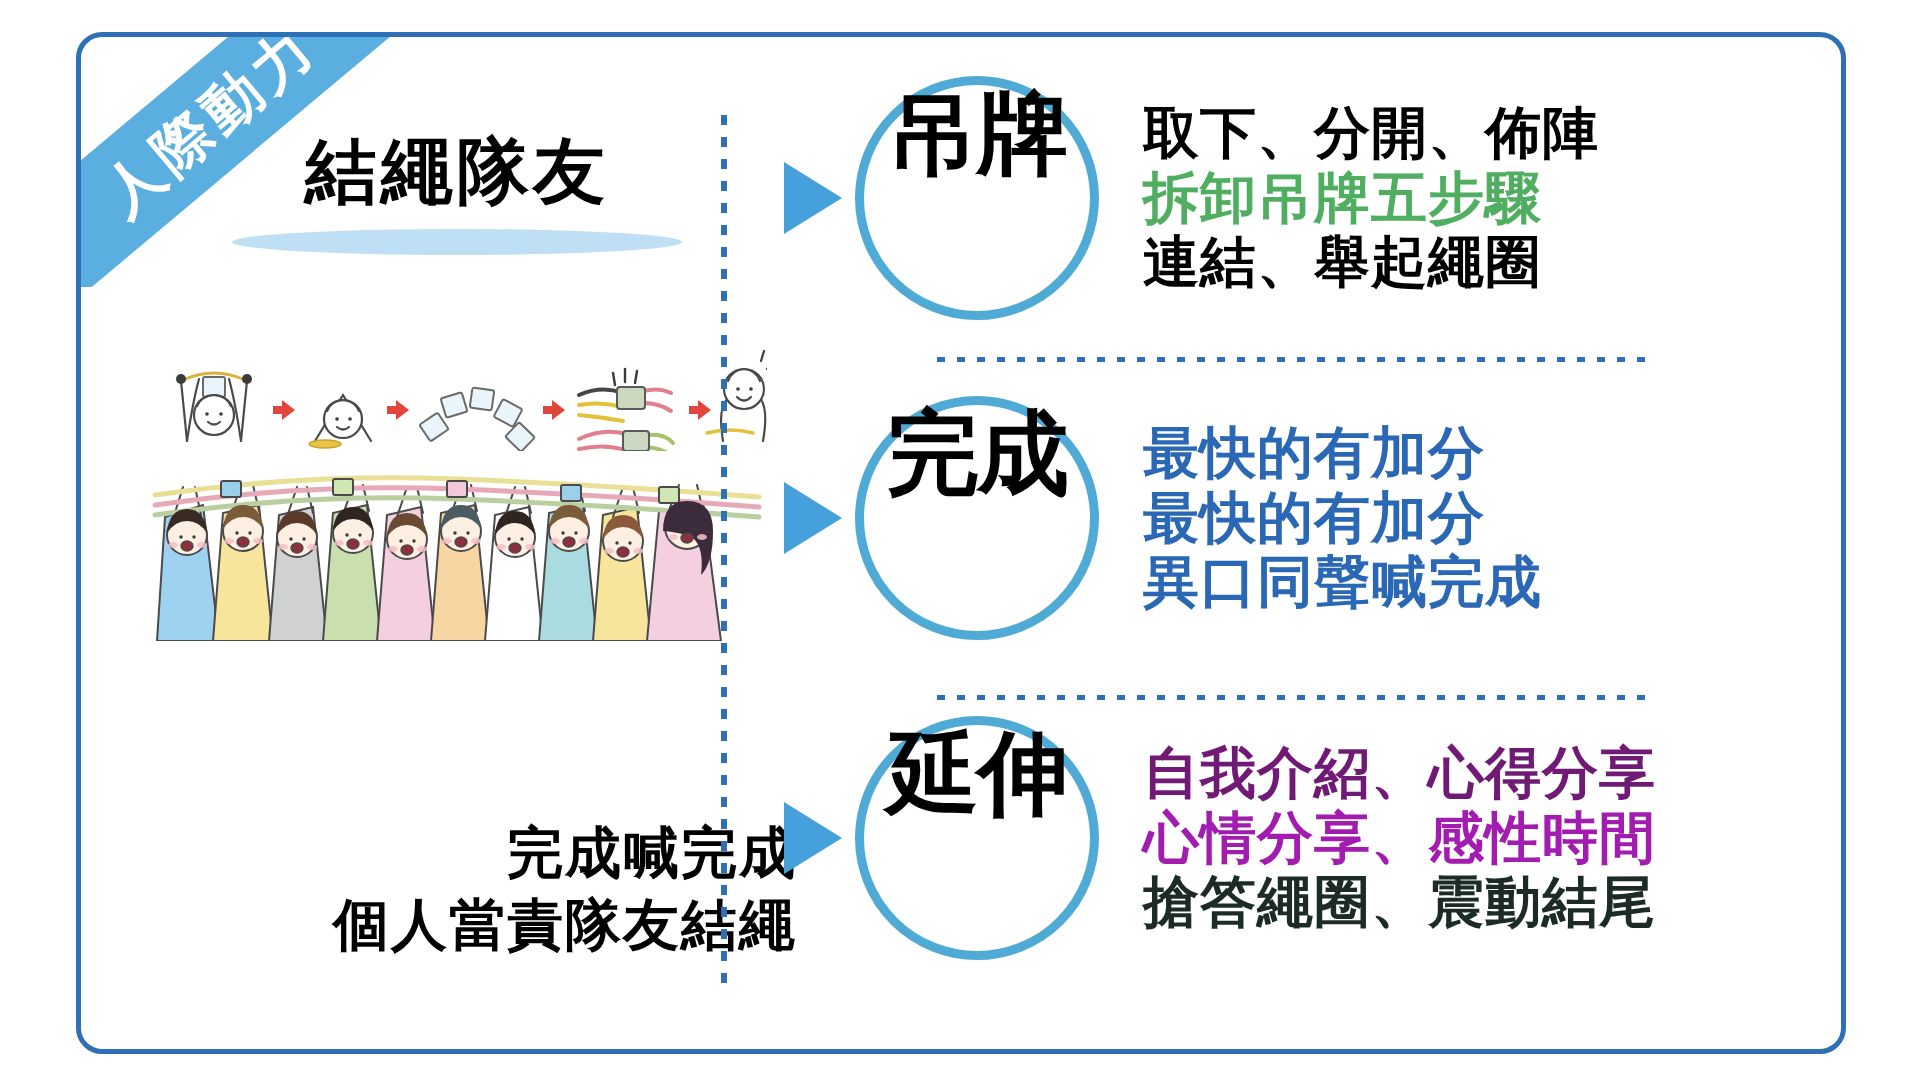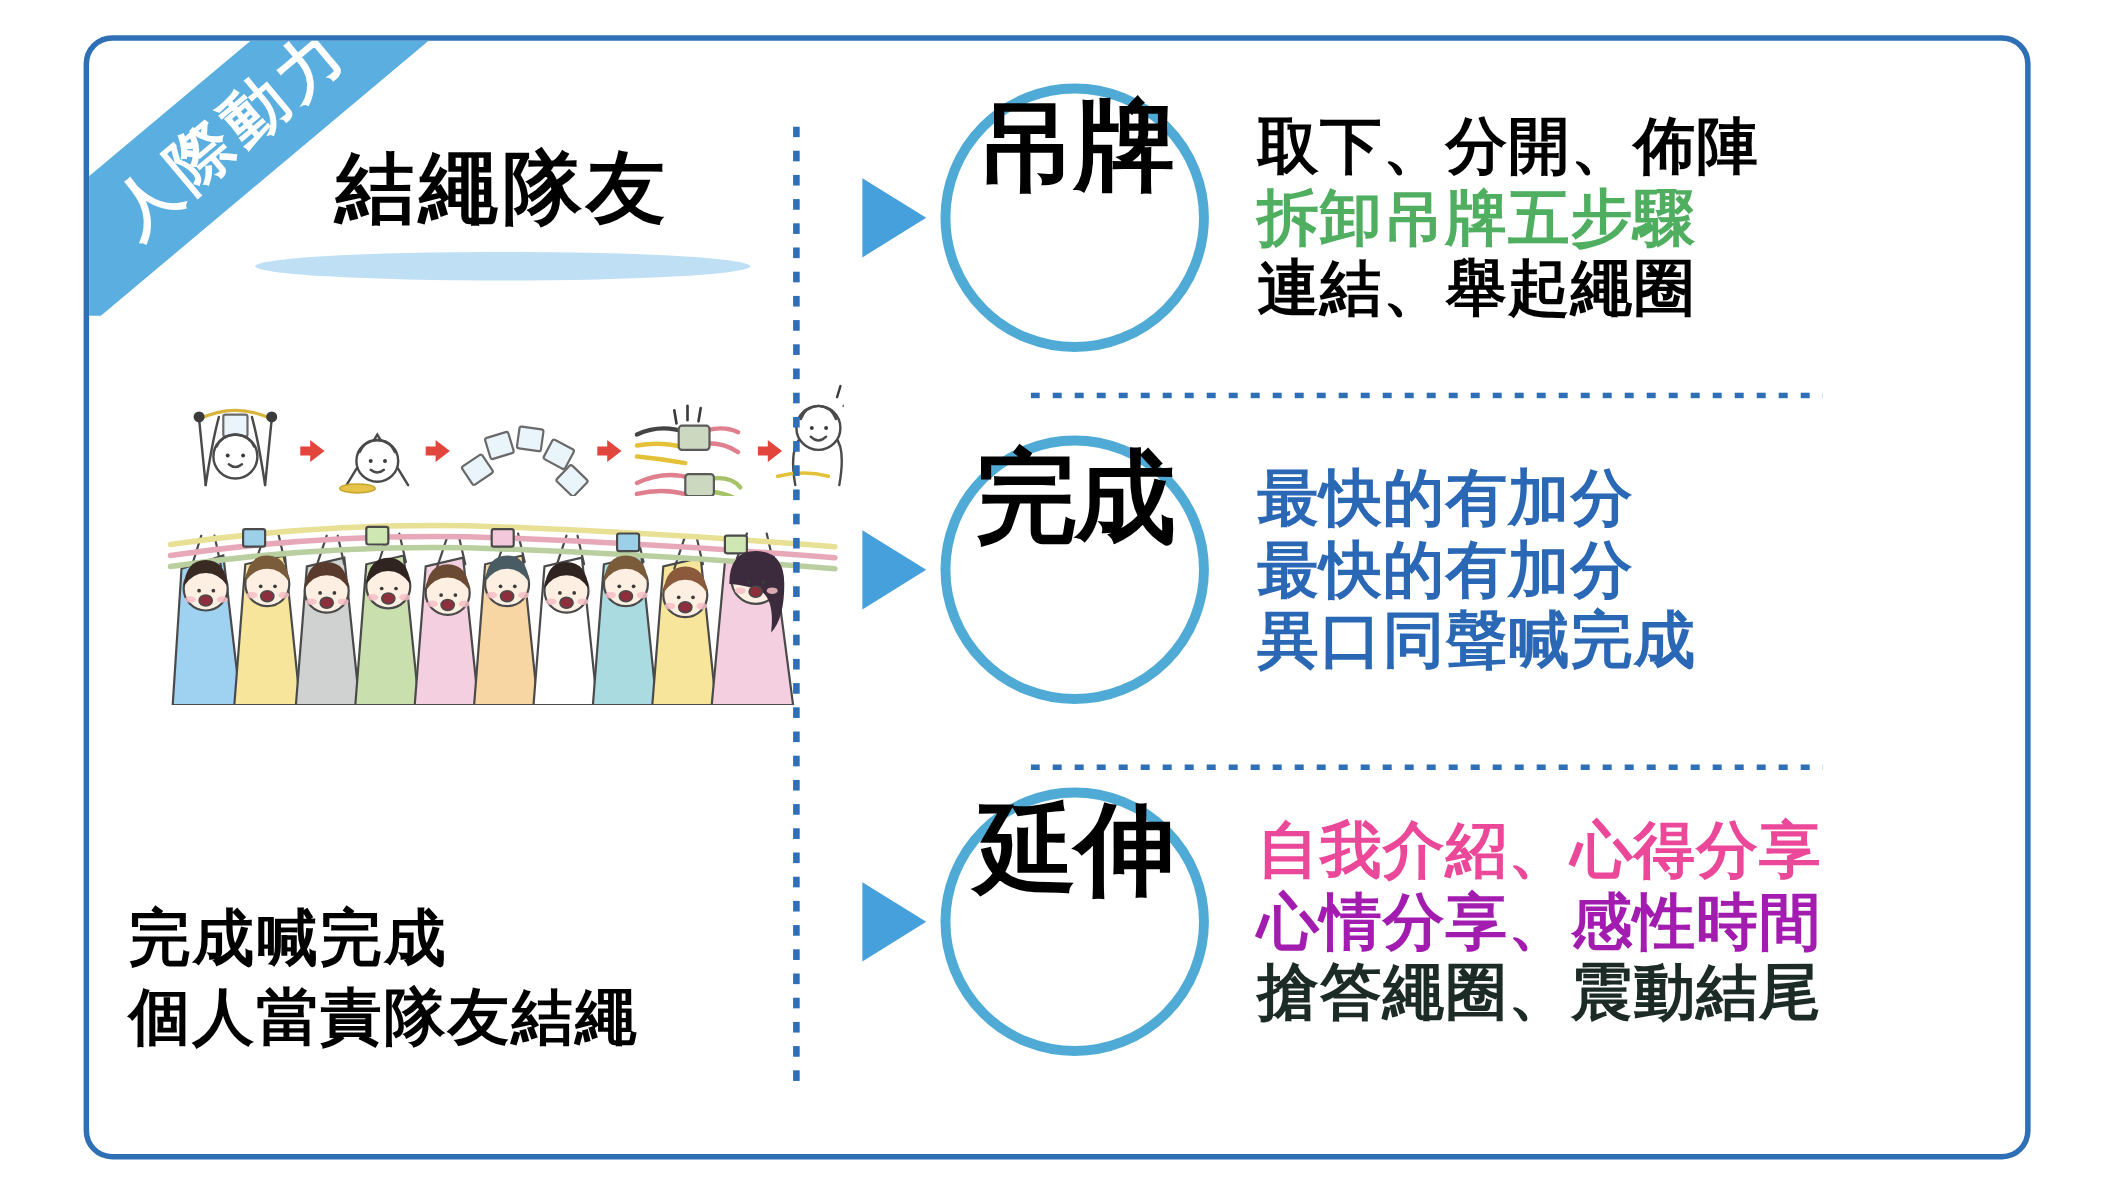--- a/index.html
+++ b/index.html
@@ -102,21 +102,21 @@
     height: 180px;
     margin: 10px auto 0 auto;
     overflow: hidden;
   }
 
   #left-caption {
     position: absolute;
     left: 0;
     top: 740px;
     width: 680px;
-    text-align: left;
+    text-align: right;
     color: #000000;
     font-weight: 800;
     font-size: 56px;
     line-height: 1.28;
     letter-spacing: 2px;
   }
 
   
   #v-divider {
     position: absolute;
@@ -444,20 +444,20 @@
     <div class="h-divider" style="top:638px"></div>
 
     <div class="row" style="margin-top:38px">
       <div class="row-play">
         <div class="play-tri"></div>
       </div>
       <div class="row-badge" style="border-color: rgb(79, 171, 213);">
         <span class="badge-label">延伸</span>
       </div>
       <div class="row-text">
-        <div class="tline" id="s3l1" style="color: #ec4899;">自我介紹、心得分享</div>
+        <div class="tline" id="s3l1" style="color: #701a75;">自我介紹、心得分享</div>
         <div class="tline" id="s3l2" style="color: #a21caf;">心情分享、感性時間</div>
         <div class="tline" id="s3l3" style="color: rgb(28, 43, 38);">搶答繩圈、震動結尾</div>
       </div>
     </div>
 
   </div>
 </div>
 
 </body></html>

